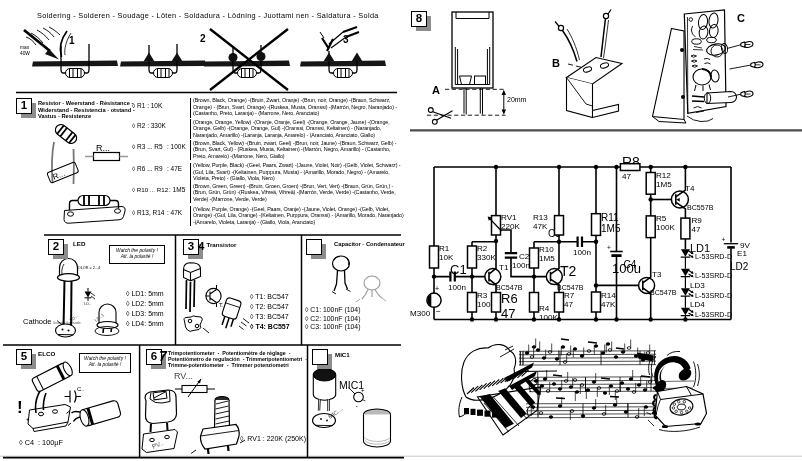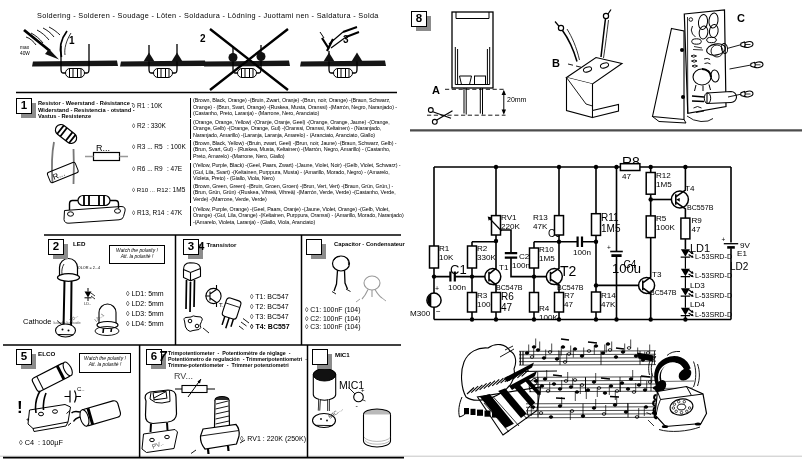--- a/index.html
+++ b/index.html
@@ -103,21 +103,21 @@
 <div class="t b" style="left:552px;top:57px;font-size:11px">B</div>
 <div class="t b" style="left:737px;top:12px;font-size:11px">C</div>
 <div class="t" style="left:507px;top:96px;font-size:7px">20mm</div>
 
 <div class="t" style="left:439px;top:244px;font-size:8.1px">R1<br>10K</div>
 <div class="t" style="left:450px;top:262px;font-size:13px">C1</div>
 <div class="t" style="left:448px;top:282.5px;font-size:8.1px">100n</div>
 <div class="t" style="left:477px;top:244px;font-size:8.1px">R2<br>330K</div>
 <div class="t" style="left:477px;top:291px;font-size:8.1px">R3<br>100K</div>
 <div class="t" style="left:501px;top:213px;font-size:8.1px">RV1<br>220K</div>
-<div class="t" style="left:501px;top:291px;font-size:10px">R6<br>47</div>
+<div class="t" style="left:501px;top:291px;font-size:13px">R6<br>47</div>
 <div class="t" style="left:499px;top:262.5px;font-size:8.1px">T1</div>
 <div class="t" style="left:496px;top:283.5px;font-size:7.1px">BC547B</div>
 <div class="t" style="left:519px;top:252px;font-size:8.1px">C2</div>
 <div class="t" style="left:512px;top:260.5px;font-size:8.1px">100n</div>
 <div class="t" style="left:539px;top:244.5px;font-size:8.1px">R10<br>1M5</div>
 <div class="t" style="left:539px;top:304px;font-size:8.1px">R4<br>100K</div>
 <div class="t" style="left:560px;top:263px;font-size:14px">T2</div>
 <div class="t" style="left:557px;top:283.5px;font-size:7.1px">BC547B</div>
 <div class="t" style="left:533px;top:213px;font-size:8.1px">R13<br>47K</div>
 <div class="t" style="left:564px;top:291px;font-size:8.1px">R7<br>47</div>

